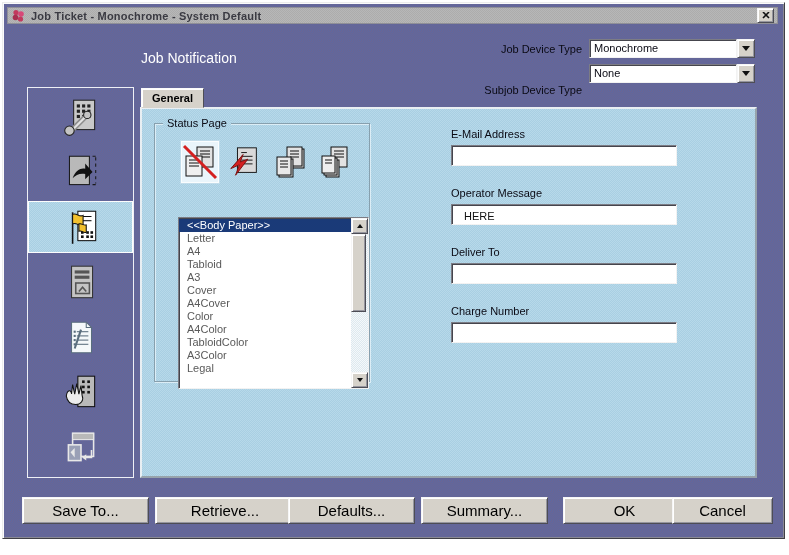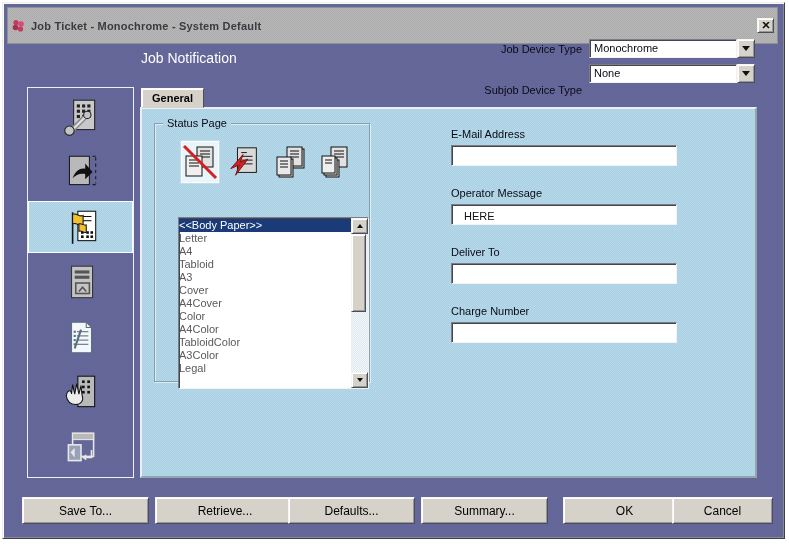--- a/index.html
+++ b/index.html
@@ -15,21 +15,21 @@
   
   .raised  { background:#d6d2ca; border:1px solid; border-color:#f6f6f6 #4d4d55 #4d4d55 #f6f6f6;
              box-shadow:inset 1px 1px 0 #ffffff, inset -1px -1px 0 #96969e; }
   .sunken  { background:#fff; border:1px solid; border-color:#7c7c84 #f2f2f2 #f2f2f2 #7c7c84;
              box-shadow:inset 1px 1px 0 #45454d; }
 
   .window-frame { position:absolute; left:2px; top:2px; width:783px; height:537px;
              border:1px solid; border-color:#ececec #3f3f47 #3f3f47 #ececec;
              box-shadow:inset 1px 1px 0 #fbfbfb, inset -1px -1px 0 #8a8a94; }
 
-  .titlebar { position:absolute; left:7px; top:7px; width:771px; height:37px;
+  .titlebar { position:absolute; left:7px; top:7px; width:771px; height:17px;
              display:flex; align-items:center; padding:0 3px; border:1px solid #8f8f97; }
   .titlebar .title-text { font-weight:bold; color:#3a3a42; margin-left:5px; letter-spacing:.2px; }
   .close-btn { margin-left:auto; width:17px; height:15px; display:flex; align-items:center; justify-content:center; cursor:default; }
 
   .page-title { position:absolute; left:141px; top:50px; color:#ffffff; font-size:14px; }
 
   .combo-label { position:absolute; width:155px; text-align:right; color:#0a0a14; }
   .combo { position:absolute; width:166px; height:19px; display:flex; }
   .combo .combo-value { flex:1; background:#fff; border:1px solid; border-color:#7c7c84 #f2f2f2 #f2f2f2 #7c7c84;
              box-shadow:inset 1px 1px 0 #45454d; padding:2px 0 0 4px; overflow:hidden; white-space:nowrap; }
@@ -58,37 +58,37 @@
 
   .status-icons { position:absolute; left:26px; top:17px; display:flex; gap:7px; align-items:flex-start; }
   .status-cell { width:38px; height:42px; display:flex; align-items:center; justify-content:center; }
   .status-cell.selected { background:#eaf5fb; border:1px solid #fafdfe; box-shadow:0 0 0 1px #c2dcea; }
 
   
   .listbox { position:absolute; left:23px; top:93px; width:191px; height:172px; display:flex;
          background:#fff; border:1px solid; border-color:#7c7c84 #f2f2f2 #f2f2f2 #7c7c84;
          box-shadow:inset 1px 1px 0 #45454d; }
   .list-items { flex:1; overflow:hidden; padding-top:1px; color:#5a5a5a; }
-  .list-item { height:13px; line-height:13px; padding-left:0; white-space:nowrap; }
+  .list-item { height:13px; line-height:13px; padding-left:8px; white-space:nowrap; }
   .list-item.selected { background:#1a3a78; color:#fff; }
   .vscroll { width:17px; display:flex; flex-direction:column; }
   .scroll-btn { height:16px; display:flex; align-items:center; justify-content:center; }
   .scroll-btn .tri-down { border-width:3px; border-top-width:4px; margin-top:3px; }
   .scroll-btn .tri-up { border-width:3px; border-bottom-width:4px; margin-bottom:3px; }
   .scroll-track { flex:1; background-image:conic-gradient(#f5f8fa 25%, #dde9ef 25% 50%, #f5f8fa 50% 75%, #dde9ef 75%); background-size:2px 2px; position:relative; }
   .scroll-thumb { position:absolute; left:0; top:0; width:15px; height:78px; background:#d6d2ca;
          border:1px solid; border-color:#f6f6f6 #4d4d55 #4d4d55 #f6f6f6; box-shadow:inset 1px 1px 0 #fff, inset -1px -1px 0 #96969e; }
 
   
   .field-label { position:absolute; left:309px; color:#0a0a14; }
   .field-input { position:absolute; left:309px; width:226px; height:21px; font-family:"Liberation Sans",sans-serif; font-size:11px;
          padding:2px 0 0 12px; color:#111; outline:none; }
 
   
-  .btn { position:absolute; top:497px; height:27px; font-family:"Liberation Sans",sans-serif; font-size:12px; color:#000;
+  .btn { position:absolute; top:497px; height:27px; font-family:"Liberation Sans",sans-serif; font-size:15px; color:#000;
          display:flex; align-items:center; justify-content:center; cursor:default; }
 
   svg { display:block; }
 </style>
 </head>
 <body>
 
 <div id="page">
 
   <div class="window-frame dither-dark"></div>

